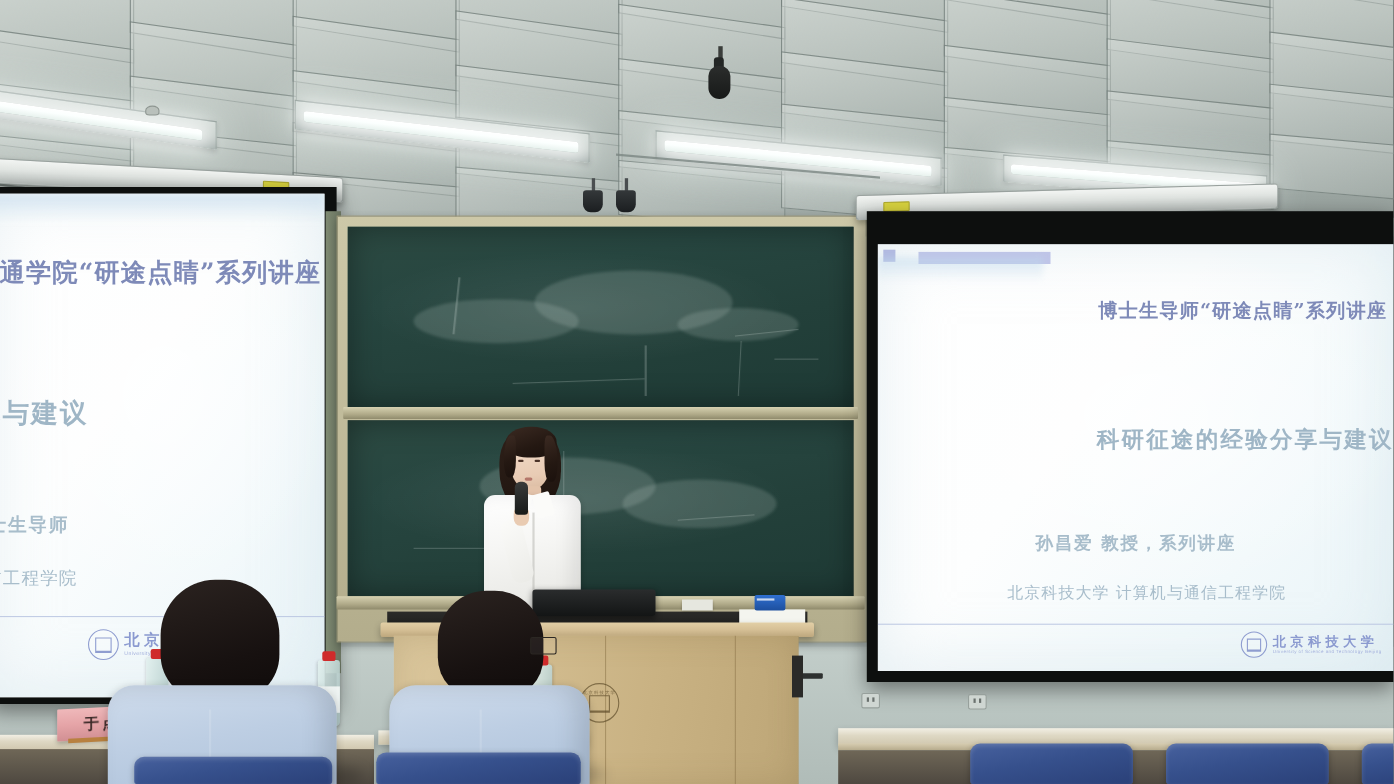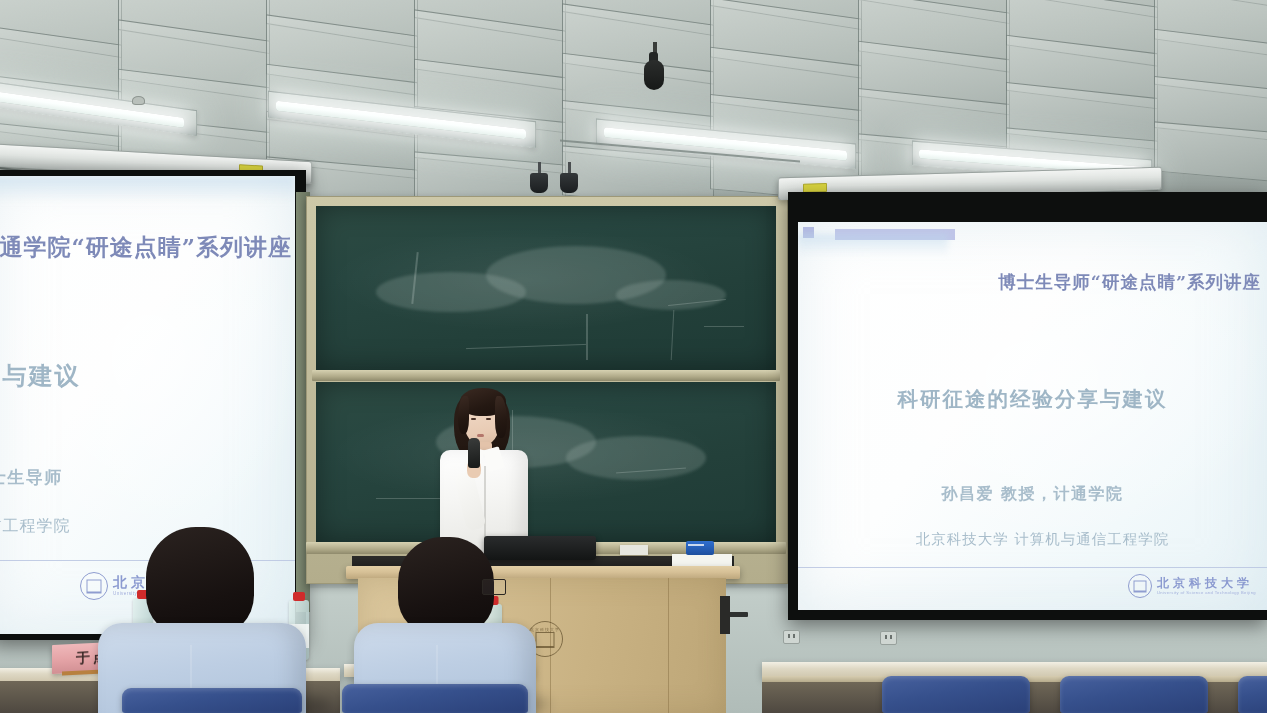--- a/index.html
+++ b/index.html
@@ -118,21 +118,21 @@
   .deco-sq{position:absolute;background:#9aa3d8;opacity:.72;}
   .deco-bar{position:absolute;background:#a8afdf;opacity:.7;}
   .deco-fade{position:absolute;background:linear-gradient(180deg,rgba(190,216,236,.55),rgba(255,255,255,0));filter:blur(3px);}
 
   .s-header{
     position:absolute;text-align:right;color:#7e8ab8;
     font-family:"DejaVu Serif","Liberation Serif",serif;font-weight:700;
     letter-spacing:1px;white-space:nowrap;
   }
   .s-title{
-    position:absolute;text-align:center;width:100%;color:#9fb6c6;
+    position:absolute;text-align:right;width:100%;color:#9fb6c6;
     font-family:"DejaVu Serif","Liberation Serif",serif;font-weight:700;
     letter-spacing:2px;white-space:nowrap;
   }
   .s-name{
     position:absolute;text-align:center;width:100%;color:#a8bdcb;
     font-family:"DejaVu Serif","Liberation Serif",serif;font-weight:600;
     letter-spacing:1.5px;white-space:nowrap;
   }
   .s-org{
     position:absolute;text-align:center;width:100%;color:#a8bdcb;
@@ -434,21 +434,21 @@
     <div class="slide-glow"></div>
 
     <div class="deco-sq" style="left:5px;top:5px;width:11px;height:11px;"></div>
     <div class="deco-bar" style="left:37px;top:7px;width:120px;height:11px;"></div>
     <div class="deco-fade" style="left:0;top:12px;width:150px;height:22px;"></div>
 
     <div class="s-header" style="right:6px;top:48px;width:460px;font-size:17.5px;">博士生导师“研途点睛”系列讲座</div>
 
     <div class="s-title" style="left:0;top:163px;font-size:20.5px;">科研征途的经验分享与建议</div>
 
-    <div class="s-name" style="left:0;top:262px;font-size:16px;">孙昌爱  教授，计通学院</div>
+    <div class="s-name" style="left:0;top:262px;font-size:16px;">孙昌爱  教授，系列讲座</div>
 
     <div class="s-org" style="left:0;top:308px;font-size:14.5px;padding-left:10px;">北京科技大学 计算机与通信工程学院</div>
 
     <div class="s-rule" style="left:0;top:345px;width:469px;"></div>
 
     <div class="logo-wrap" style="left:330px;top:352px;">
       <div class="logo-mark" style="width:22px;height:22px;">
         <div class="ding" style="width:11px;height:9px;"></div>
       </div>
       <div>

